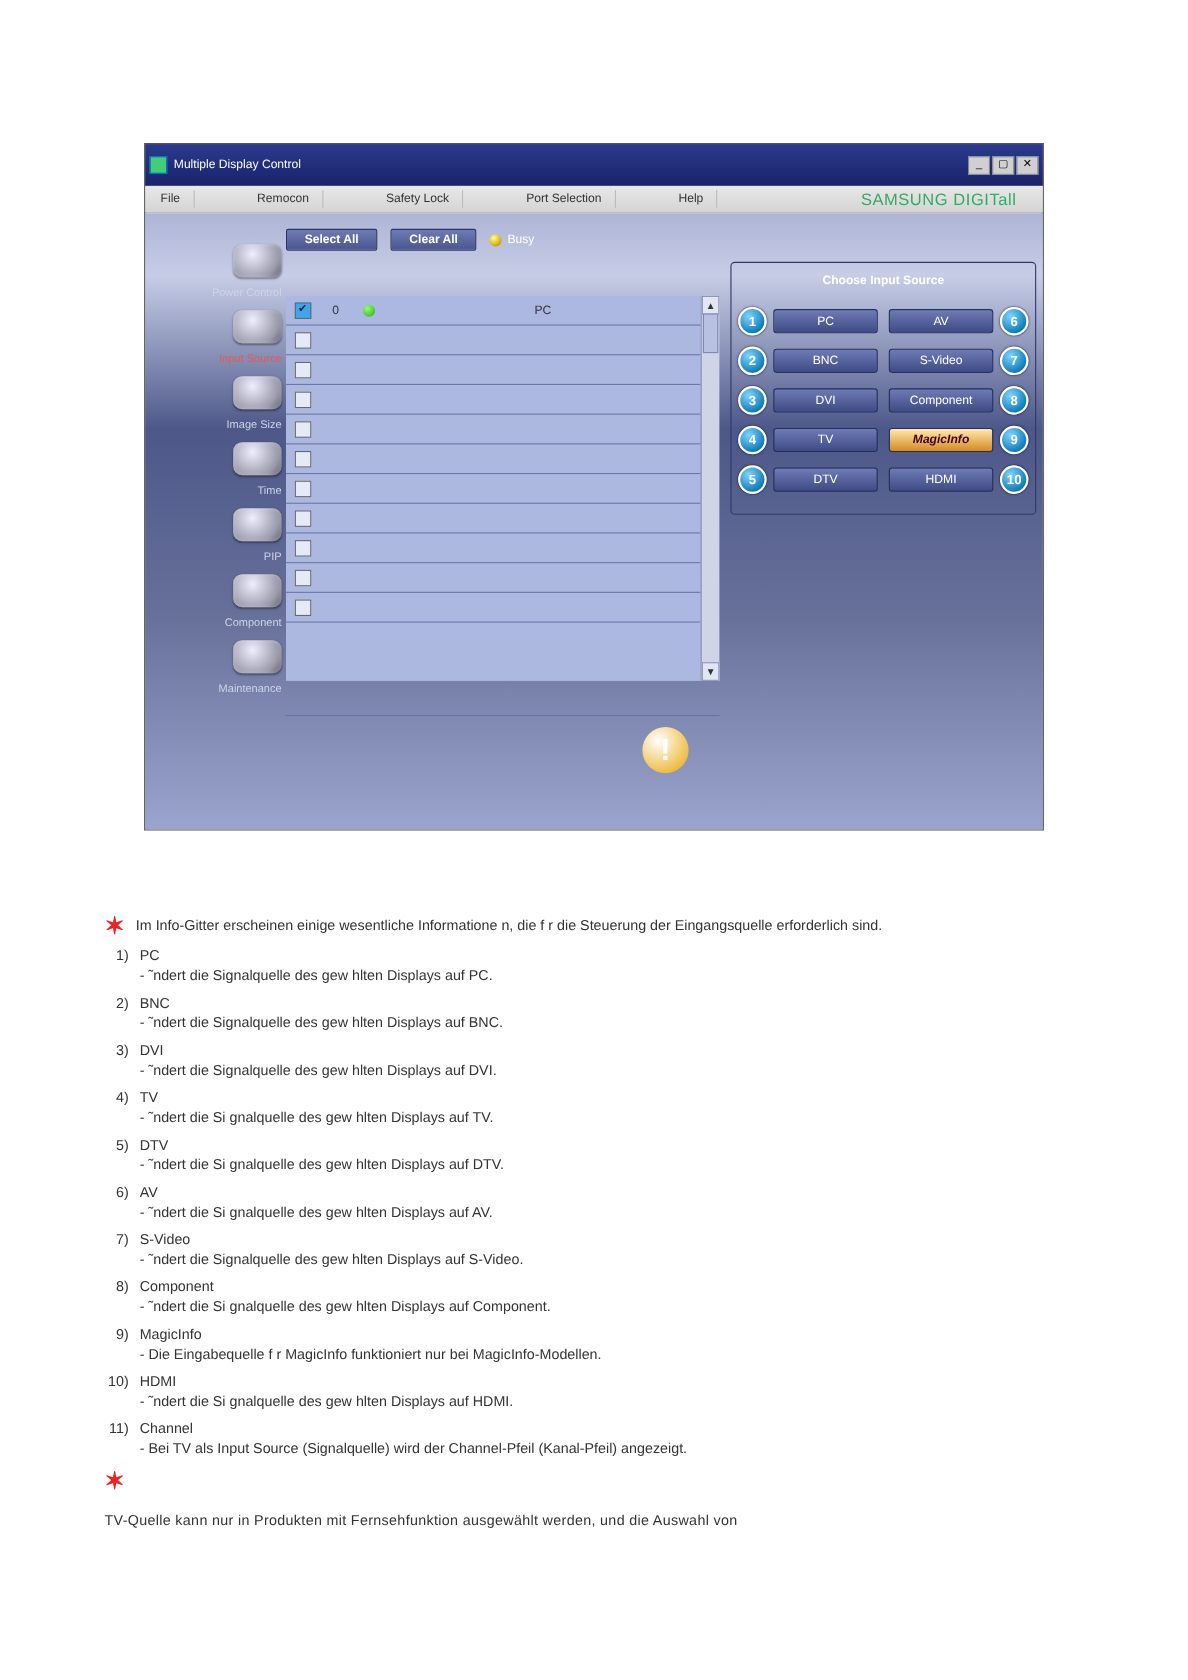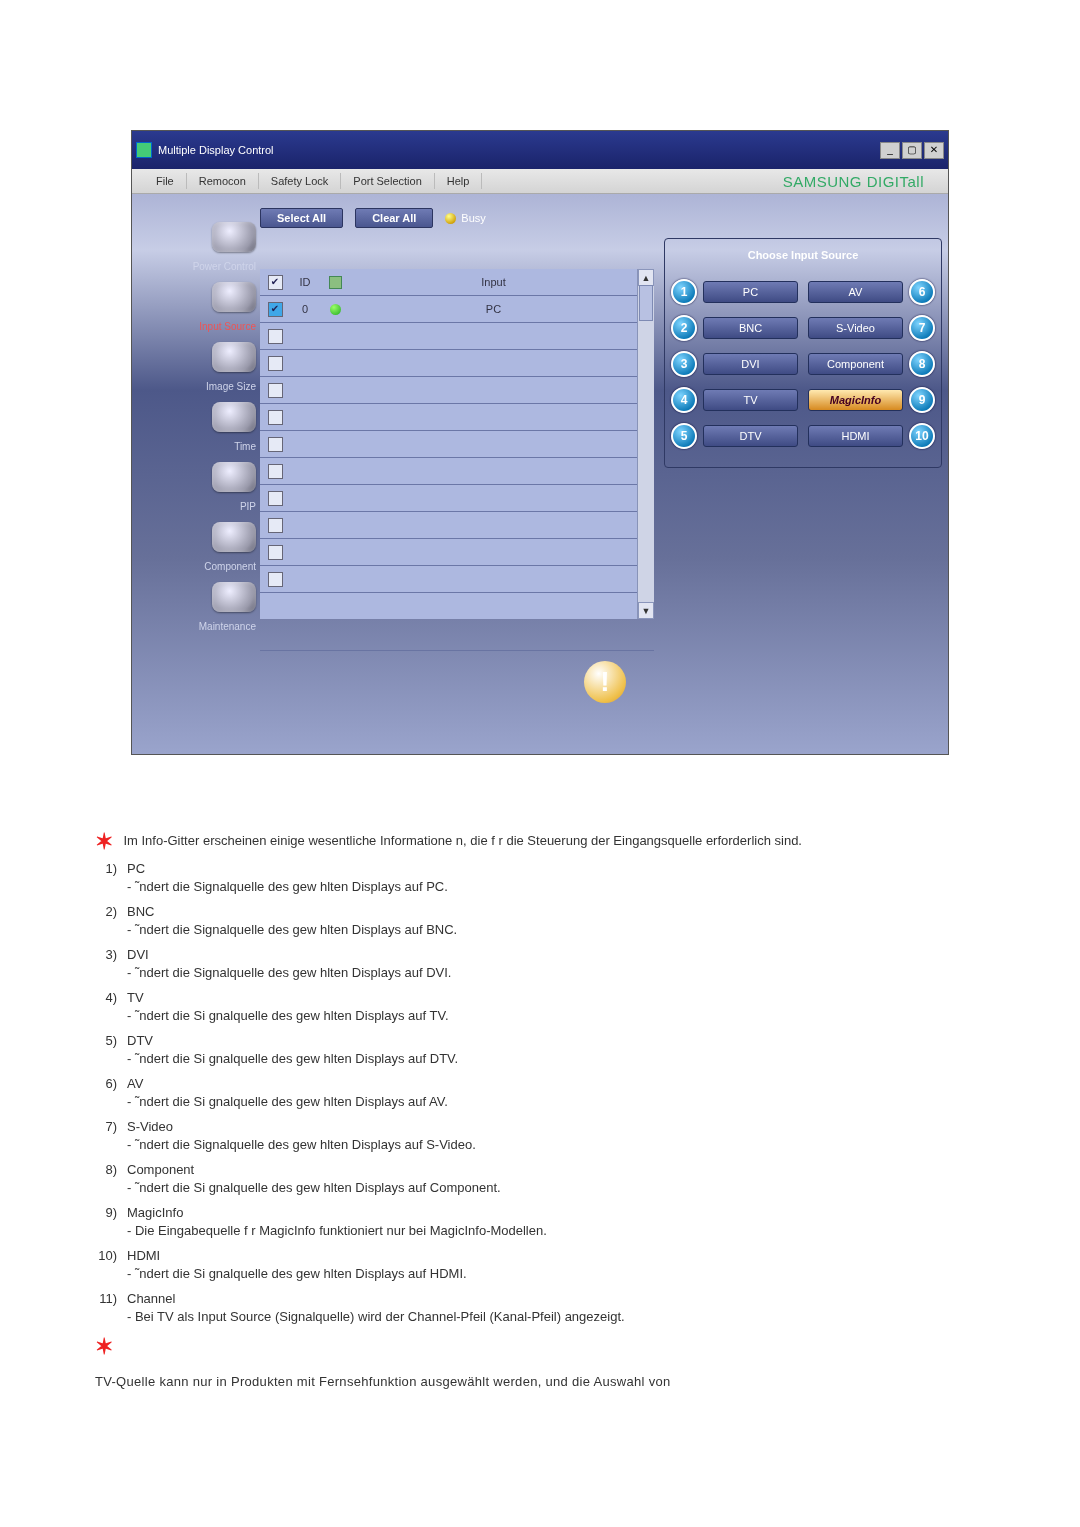--- a/index.html
+++ b/index.html
@@ -45,23 +45,24 @@
     margin-left: 2px;
     display: flex; align-items: center; justify-content: center;
     font-size: 10px; color: #000; line-height: 1;
   }
   .menu-bar {
     background: linear-gradient(#e8e8e8, #d4d4d4);
     border-bottom: 1px solid #aaa;
     height: 24px;
     display: flex;
     align-items: center;
-    padding-left: 12px;
+    padding-left: 2px;
     font-size: 11px;
     color: #333;
+    gap: 45px;
   }
   .menu-item {
     padding: 2px 12px;
     border-right: 1px solid #bbb;
   }
   .menu-bar .brand {
     margin-left: auto;
     margin-right: 24px;
     color: #3a6;
     font-size: 15px;
@@ -253,30 +254,20 @@
           <div class="tb-btn">Select All</div>
           <div class="tb-btn">Clear All</div>
           <div class="busy">
             <div class="busy-dot"></div>
             <span>Busy</span>
           </div>
         </div>
 
         <div class="grid-scroll">
           <div class="grid">
-            <div class="grid-head">
-              <div class="cell-chk">
-                  <div class="chk on"></div>
-                </div>
-              <div class="cell-id">ID</div>
-              <div class="cell-st">
-                  <div class="st-sq"></div>
-                </div>
-              <div class="cell-inp">Input</div>
-            </div>
 
             <div id="grid-rows">
                 <div class="grid-row">
                   <div class="cell-chk">
                     <div class="chk on sel"></div>
                   </div>
                   <div class="cell-id">0</div>
                   <div class="cell-st">
                     <div class="st-dot"></div>
                   </div>

